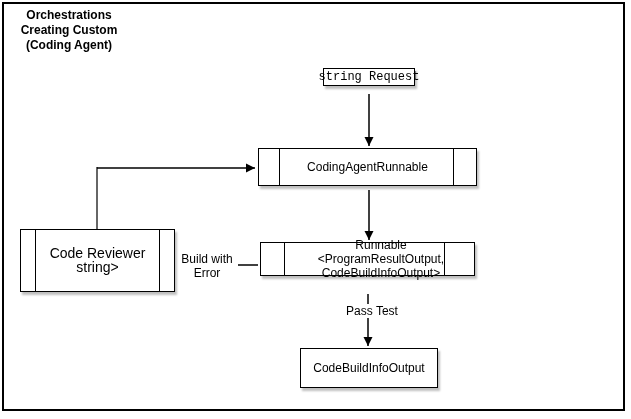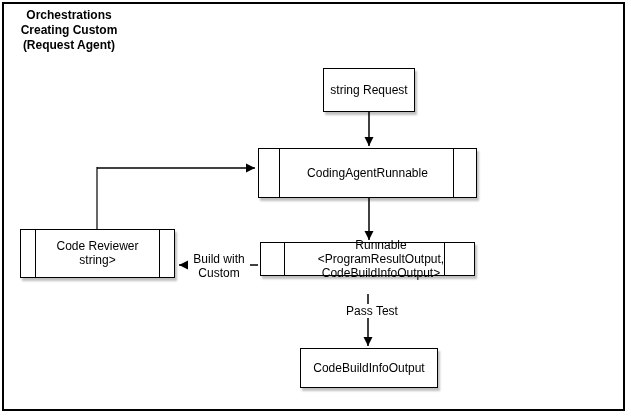--- a/index.html
+++ b/index.html
@@ -36,21 +36,21 @@
   }
 </style>
 </head>
 <body>
 
 <div class="frame"></div>
 
 <div class="diagram-title">
   <div>Orchestrations</div>
   <div>Creating Custom</div>
-  <div>(Request Agent)</div>
+  <div>(Coding Agent)</div>
 </div>
 
 <svg class="wires" width="631" height="419" viewBox="0 0 631 419">
   <defs>
     <marker id="arrow" markerWidth="10" markerHeight="11" refX="9" refY="5" orient="auto" markerUnits="userSpaceOnUse">
       <path d="M0,0.5 L9,5 L0,9.5 Z" fill="#000000"></path>
     </marker>
   </defs>
 
   <line x1="369" y1="94" x2="369" y2="146" stroke="#000" stroke-width="1.5" marker-end="url(#arrow)"></line>
@@ -60,39 +60,39 @@
   <line x1="368" y1="294" x2="368" y2="346" stroke="#000" stroke-width="1.5" marker-end="url(#arrow)"></line>
 
   <line x1="258" y1="265" x2="179" y2="265" stroke="#000" stroke-width="1.5" marker-end="url(#arrow)"></line>
 
   <line x1="97" y1="230" x2="97" y2="167" stroke="#666666" stroke-width="2"></line>
   <line x1="97" y1="168" x2="255" y2="168" stroke="#000" stroke-width="1.5" marker-end="url(#arrow)"></line>
 </svg>
 
 <div class="edge-label" style="left:344px;top:304px;width:52px;">Pass Test</div>
 
-<div class="edge-label" style="left:188px;top:252px;width:58px;">
+<div class="edge-label" style="left:176px;top:252px;width:58px;">
   <div>Build with</div>
-  <div>Custom</div>
+  <div>Error</div>
 </div>
 
-<div class="node" style="left:323px;top:68px;width:92px;height:44px;">
+<div class="node" style="left:323px;top:68px;width:92px;height:18px;font-family:Liberation Mono, monospace;">
   <div>string Request</div>
 </div>
 
-<div class="node proc" style="left:258px;top:148px;width:219px;height:50px;--lbar:20px;--rbar:22px;">
+<div class="node proc" style="left:258px;top:148px;width:219px;height:38px;--lbar:20px;--rbar:22px;">
   <div>CodingAgentRunnable</div>
 </div>
 
 <div class="node proc" style="left:260px;top:242px;width:215px;height:34px;padding-left:27px;--lbar:23px;--rbar:29px;">
   <div>Runnable</div>
   <div>&lt;ProgramResultOutput,</div>
   <div>CodeBuildInfoOutput&gt;</div>
 </div>
 
-<div class="node proc" style="left:20px;top:229px;width:155px;height:49px;--lbar:14px;--rbar:14px;font-size:12px;line-height:13.5px;">
+<div class="node proc" style="left:20px;top:229px;width:155px;height:63px;--lbar:14px;--rbar:14px;font-size:14px;line-height:13.5px;">
   <div>Code Reviewer</div>
   <div>string&gt;</div>
 </div>
 
 <div class="node" style="left:300px;top:348px;width:138px;height:40px;align-items:center;">
   <div>CodeBuildInfoOutput</div>
 </div>
 
 </body></html>

